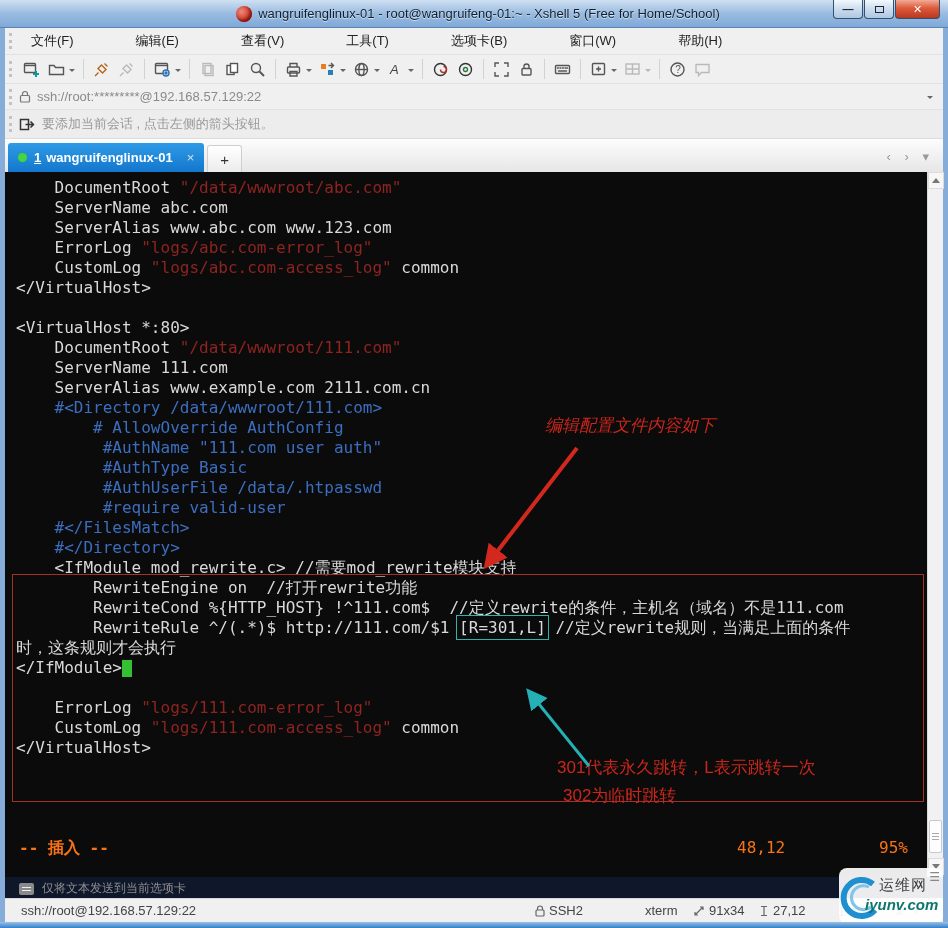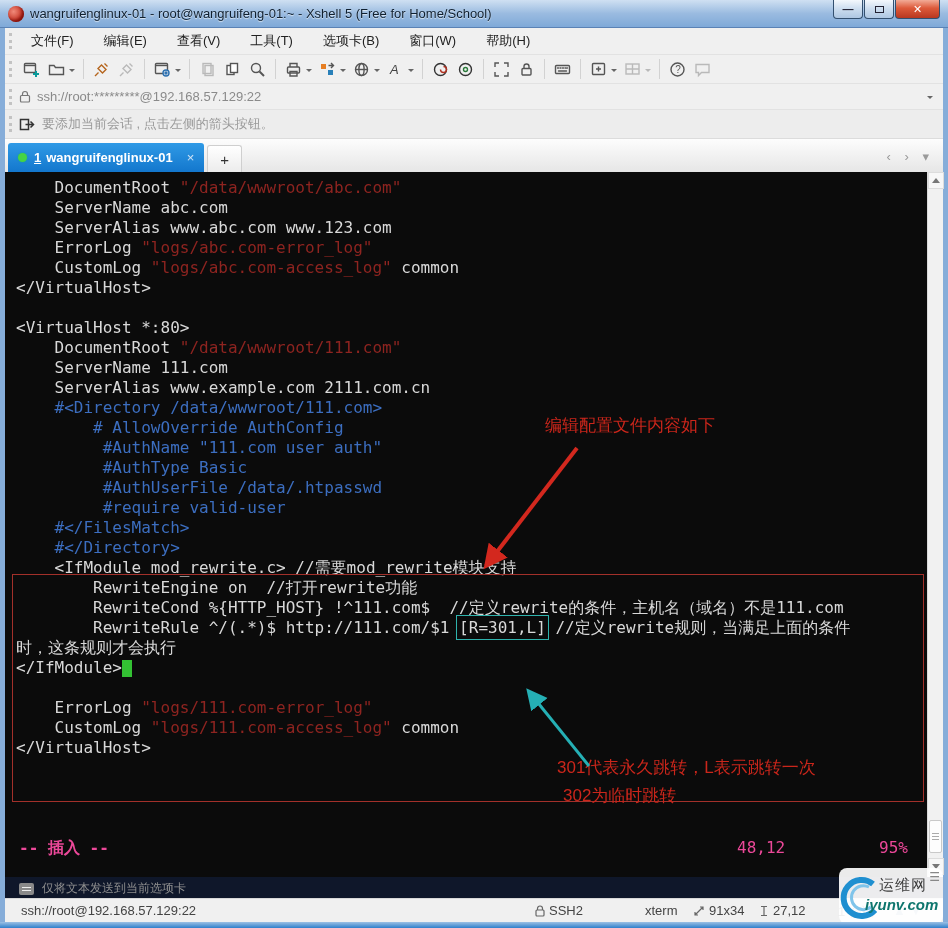--- a/index.html
+++ b/index.html
@@ -2,21 +2,21 @@
 <html><head>
 <meta charset="utf-8">
 <style>
   * { margin:0; padding:0; box-sizing:border-box; }
   html,body { width:948px; height:928px; }
   body { position:relative; font-family:"Liberation Sans","DejaVu Sans",sans-serif; background:#86add9; overflow:hidden; }
 
   
   .titlebar { position:absolute; top:0; left:0; right:0; height:28px;
     background:linear-gradient(#cfe0f2,#9abbe0 50%,#7fa9d8);
-    border-bottom:1px solid #5a82b5; display:flex; align-items:center; padding-left:8px; }
+    border-bottom:1px solid #5a82b5; display:flex; align-items:center; padding-left:8px;justify-content:center; }
   .app-icon { width:16px; height:16px; border-radius:50%;
     background:radial-gradient(circle at 35% 35%, #f08a7a, #c22b1c 70%);
     box-shadow:inset -2px -2px 3px rgba(90,0,0,.6); margin-right:6px; flex:0 0 auto; }
   .title-text { font-size:13px; color:#102030; text-shadow:0 1px 1px rgba(255,255,255,.7); }
   .win-controls { position:absolute; right:8px; top:0; display:flex; }
   .wbtn { width:30px; height:19px; border:1px solid #33506f; border-top:none;
     border-radius:0 0 4px 4px; background:linear-gradient(#f4f8fc,#cfdff0 45%,#aec7e2);
     display:flex; align-items:center; justify-content:center; margin-left:1px;
     font-size:11px; color:#223; font-weight:bold; }
   .wbtn.close { width:45px; background:linear-gradient(#f2ab96,#dd5a3a 45%,#b83720); color:#fff; }
@@ -63,30 +63,30 @@
     overflow:hidden; }
   #term-lines { position:absolute; top:6px; left:11px; right:0; }
   .tl { font-family:"DejaVu Sans Mono","DejaVu Sans",monospace; font-size:16px; line-height:20px;
     height:20px; white-space:pre; }
   .tw { color:#d9d9d9; }
   .ts { color:#8e2420; }
   .tc { color:#3c6ec0; }
   .boxed { outline:1px solid #2fb3ad; outline-offset:2px; }
   .cursor { display:inline-block; width:10px; height:17px; background:#33c133; vertical-align:text-bottom; }
   .vim-status { position:absolute; top:666px; left:0; width:736px; height:20px;
-    font-family:"DejaVu Sans Mono","DejaVu Sans",monospace; font-size:16px; color:#ec4899; }
+    font-family:"DejaVu Sans Mono","DejaVu Sans",monospace; font-size:16px; color:#f97316; }
   .vim-mode { position:absolute; left:14px; font-weight:bold; }
   .vim-pos { position:absolute; left:732px; }
   .vim-pct { position:absolute; left:874px; }
 
   .red-box { position:absolute; left:7px; top:402px; width:912px; height:228px;
     border:1px solid #a3302a; pointer-events:none; }
   .overlay { position:absolute; left:0; top:0; width:938px; height:705px; pointer-events:none; }
   .ann { position:absolute; color:#cb261b; font-size:17px; white-space:nowrap; }
-  .ann-edit { left:540px; top:242px; }
+  .ann-edit { left:540px; top:242px;font-style:italic; }
   .ann-301 { left:552px; top:584px; }
   .ann-302 { left:558px; top:612px; }
 
   
   .term-scroll { position:absolute; right:0; top:0; width:16px; height:705px; background:#f1f1f1;
     border-left:1px solid #dadada; }
   .sb-btn { position:absolute; left:0; width:16px; height:17px; background:#f7f7f7;
     border:1px solid #dcdcdc; display:flex; align-items:center; justify-content:center; }
   .sb-up { top:0; } .sb-down { bottom:2px; }
   .tri-up { width:0; height:0; border:4px solid transparent; border-bottom:5px solid #777; margin-top:-4px; }
@@ -129,21 +129,21 @@
         <span class="maxglyph"></span>
       </div>
     <div class="wbtn close">✕</div>
   </div>
 </div>
 
 <div class="client">
 
   <div class="bar menu-bar">
     <span class="grip"></span>
-    <div id="menu-items" style="display:flex;">
+    <div id="menu-items" style="display:flex;gap:32px;">
         <span class="menu-item">文件(F)</span>
         <span class="menu-item">编辑(E)</span>
         <span class="menu-item">查看(V)</span>
         <span class="menu-item">工具(T)</span>
         <span class="menu-item">选项卡(B)</span>
         <span class="menu-item">窗口(W)</span>
         <span class="menu-item">帮助(H)</span>
       </div>
   </div>
 

